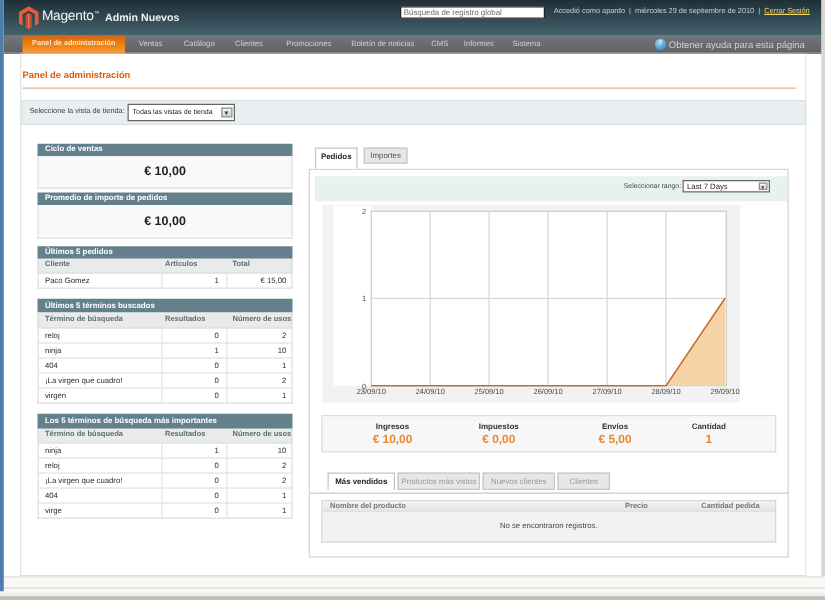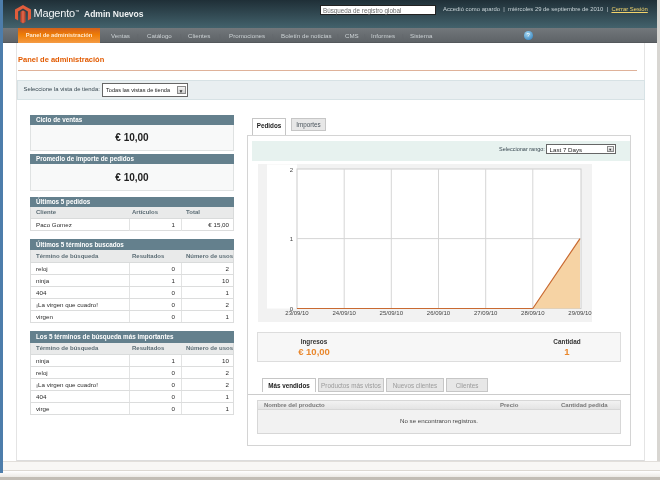--- a/index.html
+++ b/index.html
@@ -47,20 +47,21 @@
     <span style="position:absolute;left:172px;color:#63686c;">|</span>
     <span style="position:absolute;left:181px;">Boletín de noticias</span>
     <span style="position:absolute;left:237px;color:#63686c;">|</span>
     <span style="position:absolute;left:245px;">CMS</span>
     <span style="position:absolute;left:264px;color:#63686c;">|</span>
     <span style="position:absolute;left:271px;">Informes</span>
     <span style="position:absolute;left:302px;color:#63686c;">|</span>
     <span style="position:absolute;left:310px;">Sistema</span>
   </div>
   <div class="abs" style="left:524px;top:31px;width:8.5px;height:8.5px;border-radius:50%;background:radial-gradient(circle at 35% 30%,#9fd4f0,#2a7ab8);color:#fff;font-size:6px;text-align:center;line-height:8px;">?</div>
+  <div class="abs" style="left:535px;top:28px;color:#ccd2d5;font-size:7.6px;line-height:15px;">Obtener ayuda para esta página</div>
 
   <div class="abs" style="left:16px;top:43px;width:629px;height:418px;border-left:1px solid #e4e4e4;border-right:1px solid #e4e4e4;border-bottom:1px solid #dcdcdc;background:#fff;"></div>
 
   <div class="abs" style="left:18px;top:55px;color:#e25a00;font-size:7.5px;font-weight:bold;">Panel de administración</div>
   <div class="abs" style="left:18px;top:70px;width:619px;height:1px;background:#dfb29a;"></div>
 
   <div class="abs" style="left:17px;top:80px;width:628px;height:20px;background:#e9eff1;border:1px solid #d7e2e5;"></div>
   <div class="abs" style="left:23.5px;top:86px;color:#37464f;font-size:5.9px;">Seleccione la vista de tienda:</div>
   <div class="abs" style="left:102px;top:83px;width:86px;height:13.5px;background:#fff;border:1px solid #666;">
     <div style="font-size:5.6px;color:#222;padding:3px 0 0 3px;white-space:nowrap;overflow:hidden;">Todas las vistas de tienda</div>
@@ -213,20 +214,28 @@
       <text x="282.8" y="155">28/09/10</text>
       <text x="330" y="155">29/09/10</text>
     </g>
   </svg>
 
   <div class="abs" style="left:257px;top:331.5px;width:364px;height:30px;background:#f7f7f7;border:1px solid #dddddd;"></div>
   <div class="abs" style="left:264px;top:338px;width:100px;text-align:center;">
       <div style="font-size:6.4px;font-weight:bold;color:#333;">Ingresos</div>
       <div style="font-size:9.5px;font-weight:bold;color:#e9872c;margin-top:1px;">€ 10,00</div>
     </div>
+  <div class="abs" style="left:349px;top:338px;width:100px;text-align:center;">
+      <div style="font-size:6.4px;font-weight:bold;color:#333;">Impuestos</div>
+      <div style="font-size:9.5px;font-weight:bold;color:#e9872c;margin-top:1px;">€ 0,00</div>
+    </div>
+  <div class="abs" style="left:442px;top:338px;width:100px;text-align:center;">
+      <div style="font-size:6.4px;font-weight:bold;color:#333;">Envíos</div>
+      <div style="font-size:9.5px;font-weight:bold;color:#e9872c;margin-top:1px;">€ 5,00</div>
+    </div>
   <div class="abs" style="left:517px;top:338px;width:100px;text-align:center;">
       <div style="font-size:6.4px;font-weight:bold;color:#333;">Cantidad</div>
       <div style="font-size:9.5px;font-weight:bold;color:#e9872c;margin-top:1px;">1</div>
     </div>
 
   <div class="abs" style="left:262px;top:377.5px;width:54px;height:14.5px;background:#fff;border:1px solid #c6c6c6;border-bottom:none;font-size:6.3px;font-weight:bold;color:#222;text-align:center;line-height:14.5px;z-index:3;">Más vendidos</div>
   <div class="abs" style="left:318px;top:377.5px;width:66px;height:14px;background:#e7e7e7;border:1px solid #c6c6c6;font-size:6.3px;color:#9a9a9a;text-align:center;line-height:14px;">Productos más vistos</div>
   <div class="abs" style="left:386px;top:377.5px;width:58px;height:14px;background:#e7e7e7;border:1px solid #c6c6c6;font-size:6.3px;color:#9a9a9a;text-align:center;line-height:14px;">Nuevos clientes</div>
   <div class="abs" style="left:446px;top:377.5px;width:42px;height:14px;background:#e7e7e7;border:1px solid #c6c6c6;font-size:6.3px;color:#9a9a9a;text-align:center;line-height:14px;">Clientes</div>
   <div class="abs" style="left:248px;top:394px;width:383px;height:1px;background:#cccccc;"></div>

